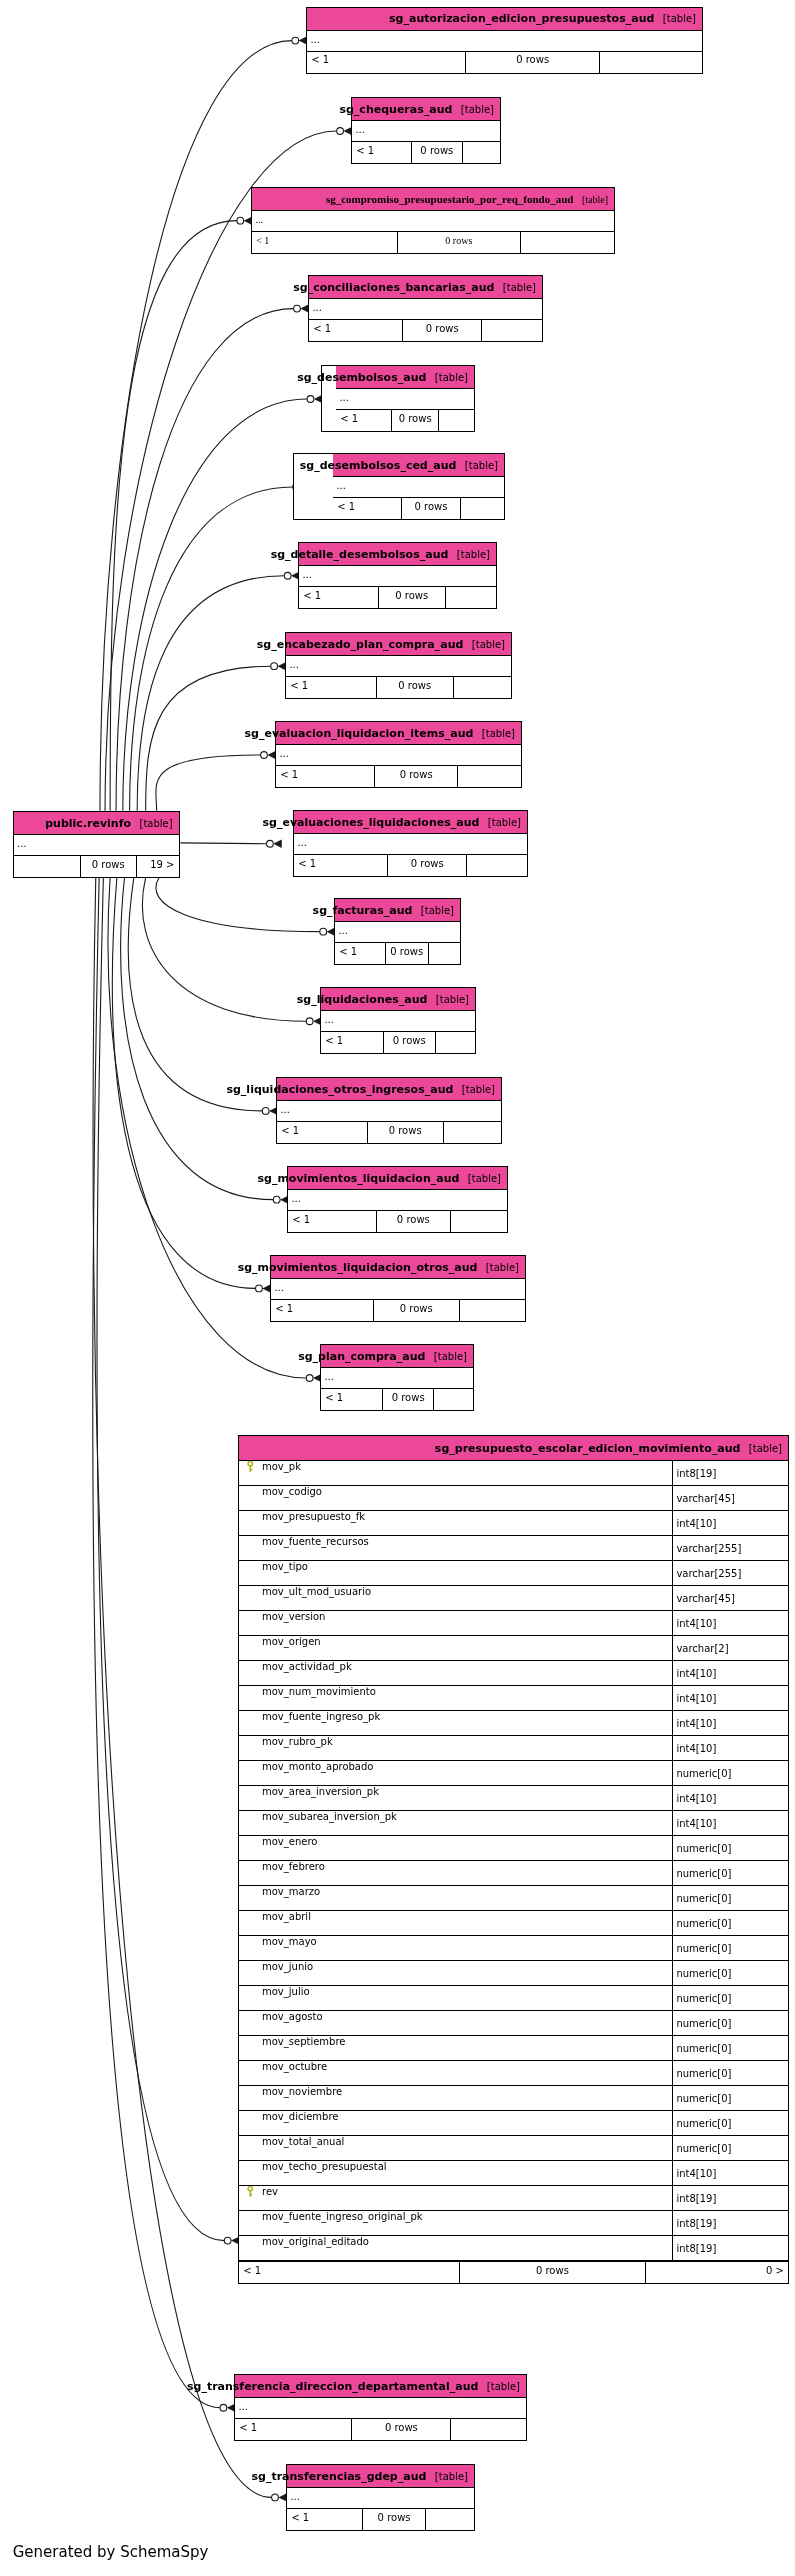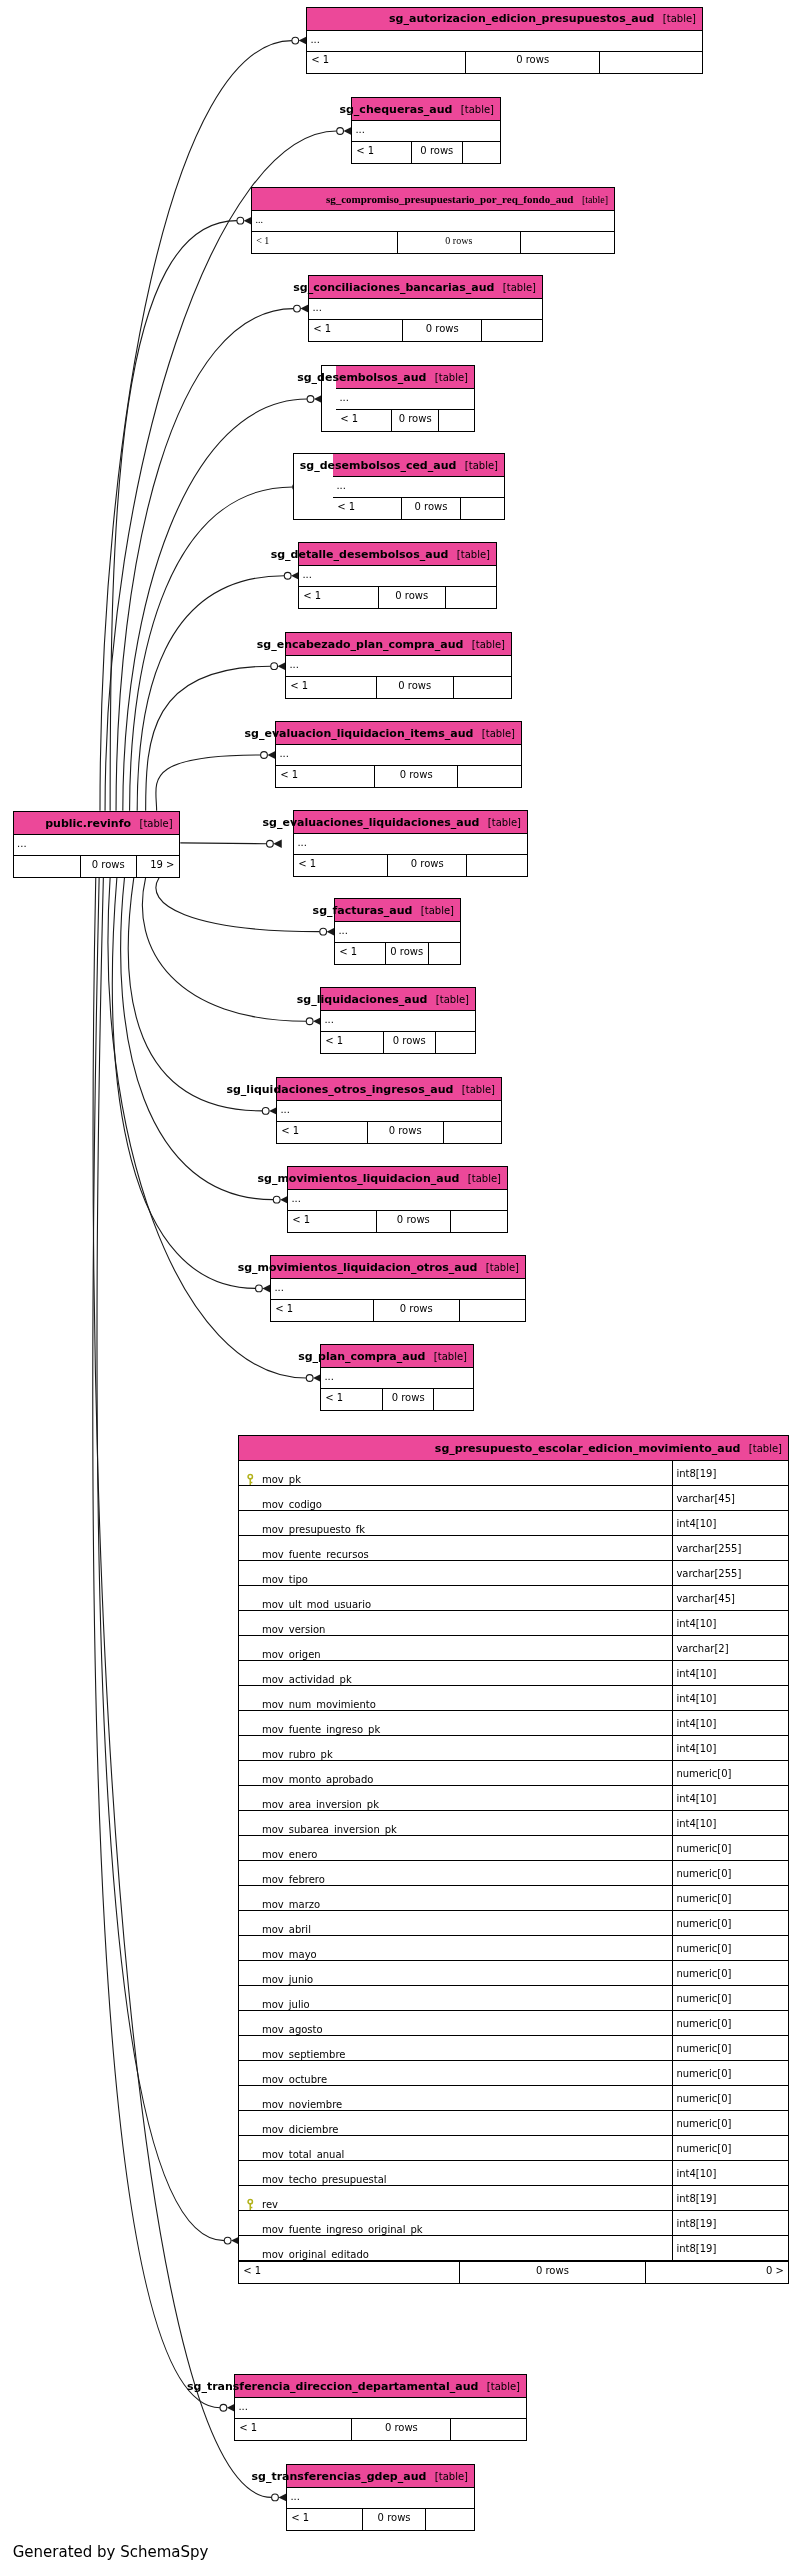--- a/index.html
+++ b/index.html
@@ -14,21 +14,21 @@
   .big .tbl-head{height:25px;border-bottom:0.8px solid #000;}
   .tbl-name{font-weight:bold;font-size:11px;white-space:nowrap;}
   .tbl-tag{font-size:10px;white-space:nowrap;padding-left:8.5px;}
   .tbl-dots{height:21px;line-height:18.6px;padding:0 3.4px;border-bottom:0.8px solid #000;box-sizing:border-box;}
   .tbl-foot{display:flex;height:21px;box-sizing:border-box;font-size:10px;}
   .big .tbl-foot{height:22px;}
   .fcell{box-sizing:border-box;padding:2.5px 4.2px;white-space:nowrap;overflow:hidden;}
   .fcell.c1{width:40%;}
   .fcell.c2{width:34%;text-align:center;border-left:0.8px solid #000;}
   .fcell.c3{width:26%;text-align:right;border-left:0.8px solid #000;}
-  .col-row{display:flex;height:25px;border-bottom:0.8px solid #000;box-sizing:border-box;align-items:flex-end;}
+  .col-row{display:flex;height:25px;border-bottom:0.8px solid #000;box-sizing:border-box;align-items:flex-start;}
   .col-row:last-of-type{border-bottom:none;}
   .col-name{flex:1 1 auto;padding-left:23px;position:relative;white-space:nowrap;font-size:10px;}
   .col-type{width:116px;flex:0 0 116px;border-left:0.8px solid #000;padding:0 3.4px;
             box-sizing:border-box;white-space:nowrap;font-size:10px;align-self:stretch;
             display:flex;align-items:center;}
   .key-ic{position:absolute;left:6.8px;top:50%;transform:translateY(-50%);width:8.5px;height:13.5px;}
   .gen-note{position:absolute;left:12.7px;top:2543px;font-size:15px;}
   .bigfoot{border-top:0.8px solid #000;}
 </style>
 </head>

